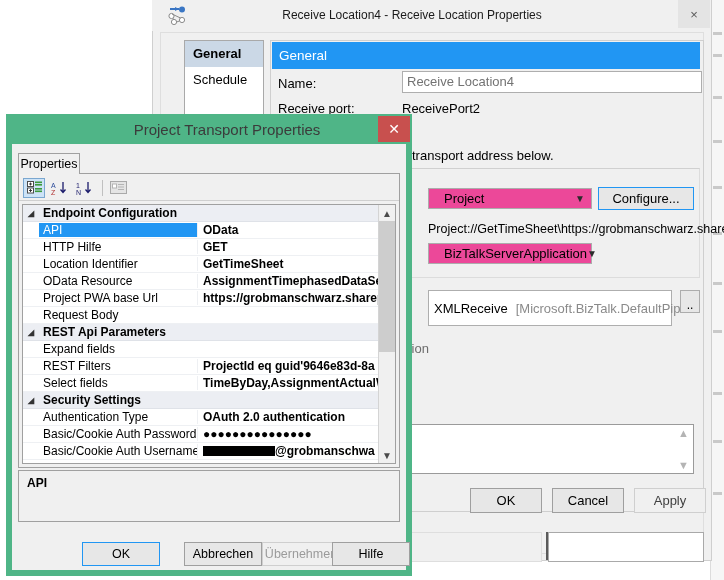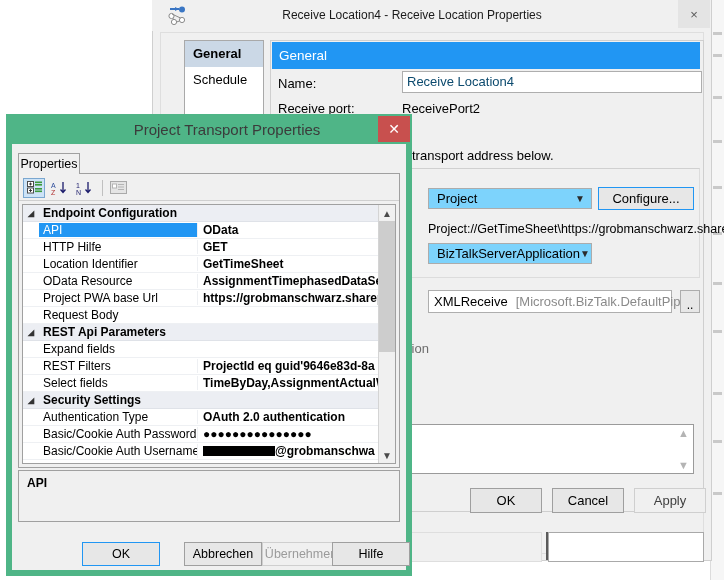--- a/index.html
+++ b/index.html
@@ -61,47 +61,47 @@
   #pane-header{
     left:272px;top:42px;width:428px;height:27px;
     background:#2196f3;color:#fff;font-size:13.5px;
     display:flex;align-items:center;padding-left:7px;box-sizing:border-box;
   }
   .pane-label{font-size:13px;color:#000;}
   #lbl-name{left:278px;top:76px;}
   #txt-name{
     left:402px;top:71px;width:300px;height:22px;
     background:#fff;border:1px solid #aeaeae;box-sizing:border-box;
-    font-size:13px;padding:2px 0 0 4px;color:#0c4a6e;
+    font-size:13px;padding:2px 0 0 4px;color:#737373;
   }
   #lbl-rport{left:278px;top:101px;}
   #val-rport{left:402px;top:101px;font-size:13px;}
 
   #desc-line{left:412px;top:148px;font-size:13px;color:#000;}
 
   #transport-group{
     left:406px;top:168px;width:292px;height:108px;
     background:#f0f0f0;border:1px solid #dcdcdc;border-top-color:#d0d0d0;
   }
   .combo{
-    background:#7dd3fc;border:1px solid #acacac;box-sizing:border-box;
+    background:#ec4899;border:1px solid #acacac;box-sizing:border-box;
     font-size:13px;color:#000;display:flex;align-items:center;
-    padding-left:8px;
+    padding-left:15px;
   }
   .combo .chev{margin-left:auto;margin-right:6px;font-size:10px;color:#2b2b2b;}
   #cmb-transport{left:428px;top:188px;width:164px;height:21px;}
   #btn-configure{
     left:598px;top:187px;width:96px;height:23px;
     background:#e7e7e7;border:1px solid #2196f3;box-sizing:border-box;
     font-size:13px;display:flex;align-items:center;justify-content:center;
   }
   #uri-text{left:428px;top:222px;font-size:12.5px;color:#000;white-space:nowrap;}
   #cmb-app{left:428px;top:243px;width:164px;height:21px;}
 
-  #pipeline-row{left:428px;top:290px;width:244px;height:23px;
+  #pipeline-row{left:428px;top:290px;width:244px;height:36px;
     background:#fff;border:1px solid #aeaeae;box-sizing:border-box;
     font-size:13px;display:flex;align-items:center;padding-left:5px;}
   #pipeline-row .pl-dim{color:#8a8a8a;margin-left:8px;}
   #pipeline-row .chev{margin-left:auto;margin-right:5px;font-size:10px;color:#2b2b2b;}
   #btn-pipeline-ellipsis{
     left:680px;top:290px;width:20px;height:23px;background:#e7e7e7;
     border:1px solid #acacac;box-sizing:border-box;font-size:12px;
     display:flex;align-items:flex-end;justify-content:center;color:#000;
   }
   #clipped-tion{left:408px;top:341px;font-size:13px;color:#6d6d6d;}

